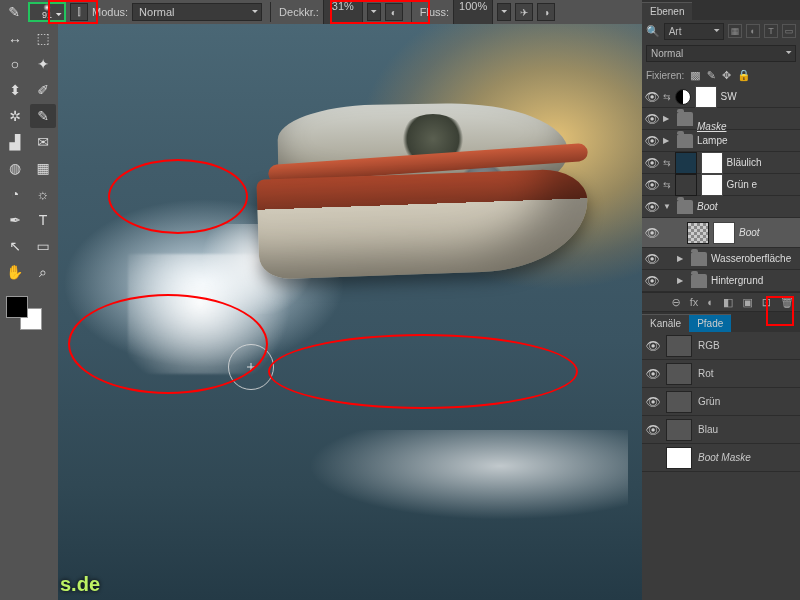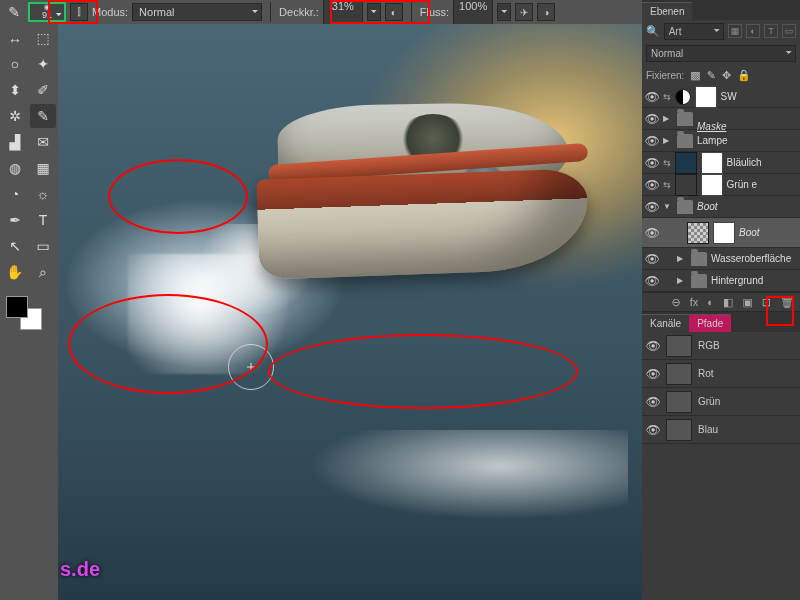--- a/index.html
+++ b/index.html
@@ -115,21 +115,21 @@
   border-radius:50%; left: 170px; top: 320px;
 }
 .brush-cursor::before,.brush-cursor::after{
   content:""; position:absolute; background:#ddd;
 }
 .brush-cursor::before{ left:50%; top:50%; width:8px;height:1px; transform:translate(-50%,-50%);}
 .brush-cursor::after{ left:50%; top:50%; width:1px;height:8px; transform:translate(-50%,-50%);}
 
 .anno { position:absolute; border:2px solid #f00; border-radius:50%; pointer-events:none;}
 
-.wm{ position:absolute; left:2px; bottom:19px; font-size:20px; font-weight:bold; color:#d946ef; text-shadow:0 0 4px #000;}
+.wm{ position:absolute; left:2px; bottom:4px; font-size:20px; font-weight:bold; color:#bef264; text-shadow:0 0 4px #000;}
 
 .panels { position:absolute; right:0; top:0; width:158px; height:600px; background:#3b3b3b; display:flex; flex-direction:column; }
 .tabrow { display:flex; height:20px; background:#323232; align-items:flex-end; }
 .tab { padding: 3px 8px; font-size:10px; color:#ccc; background:#3b3b3b; border-top:1px solid #555;margin-top:36px; }
 .panel-row { display:flex; align-items:center; height:22px; padding:0 4px; gap:4px; }
 .mini-select { flex:1; height:17px; background:#353535; border:1px solid #262626; font-size:10px; color:#bbb; padding:0 4px; display:flex;align-items:center;position:relative;}
 .mini-select::after{content:"⏷";position:absolute;right:3px;font-size:8px;}
 .lbl{ font-size:10px;color:#aaa; }
 .icons-row { display:flex; gap:6px; align-items:center; font-size:10px; color:#aaa; }
 .mini-icon{ font-size:11px; color:#bbb; }
@@ -337,21 +337,21 @@
       <span>fx</span>
       <span>◐</span>
       <span>◧</span>
       <span>▣</span>
       <span>⊡</span>
       <span>🗑</span>
     </div>
 
   <div class="tabrow">
     <div class="tab">Kanäle</div>
-    <div class="tab" style="background:#be185d">Pfade</div>
+    <div class="tab" style="background:#0369a1">Pfade</div>
   </div>
   <div class="channels-list" id="channels-root">
       <div class="chan">
         <div class="eye">👁</div>
         <div class="chan-thumb"></div>
         <div class="name">RGB</div>
       </div>
       <div class="chan">
         <div class="eye">👁</div>
         <div class="chan-thumb"></div>
@@ -360,15 +360,20 @@
       <div class="chan">
         <div class="eye">👁</div>
         <div class="chan-thumb"></div>
         <div class="name">Grün</div>
       </div>
       <div class="chan">
         <div class="eye">👁</div>
         <div class="chan-thumb"></div>
         <div class="name">Blau</div>
       </div>
+      <div class="chan">
+        <div class="eye"></div>
+        <div class="chan-thumb" style="background: rgb(255, 255, 255);"></div>
+        <div class="name" style="font-style: italic;">Boot Maske</div>
+      </div>
     </div>
 </div>
 <div class="red-box" style="right:6px;top:296px;width:28px;height:30px"></div>
 
 </body></html>

